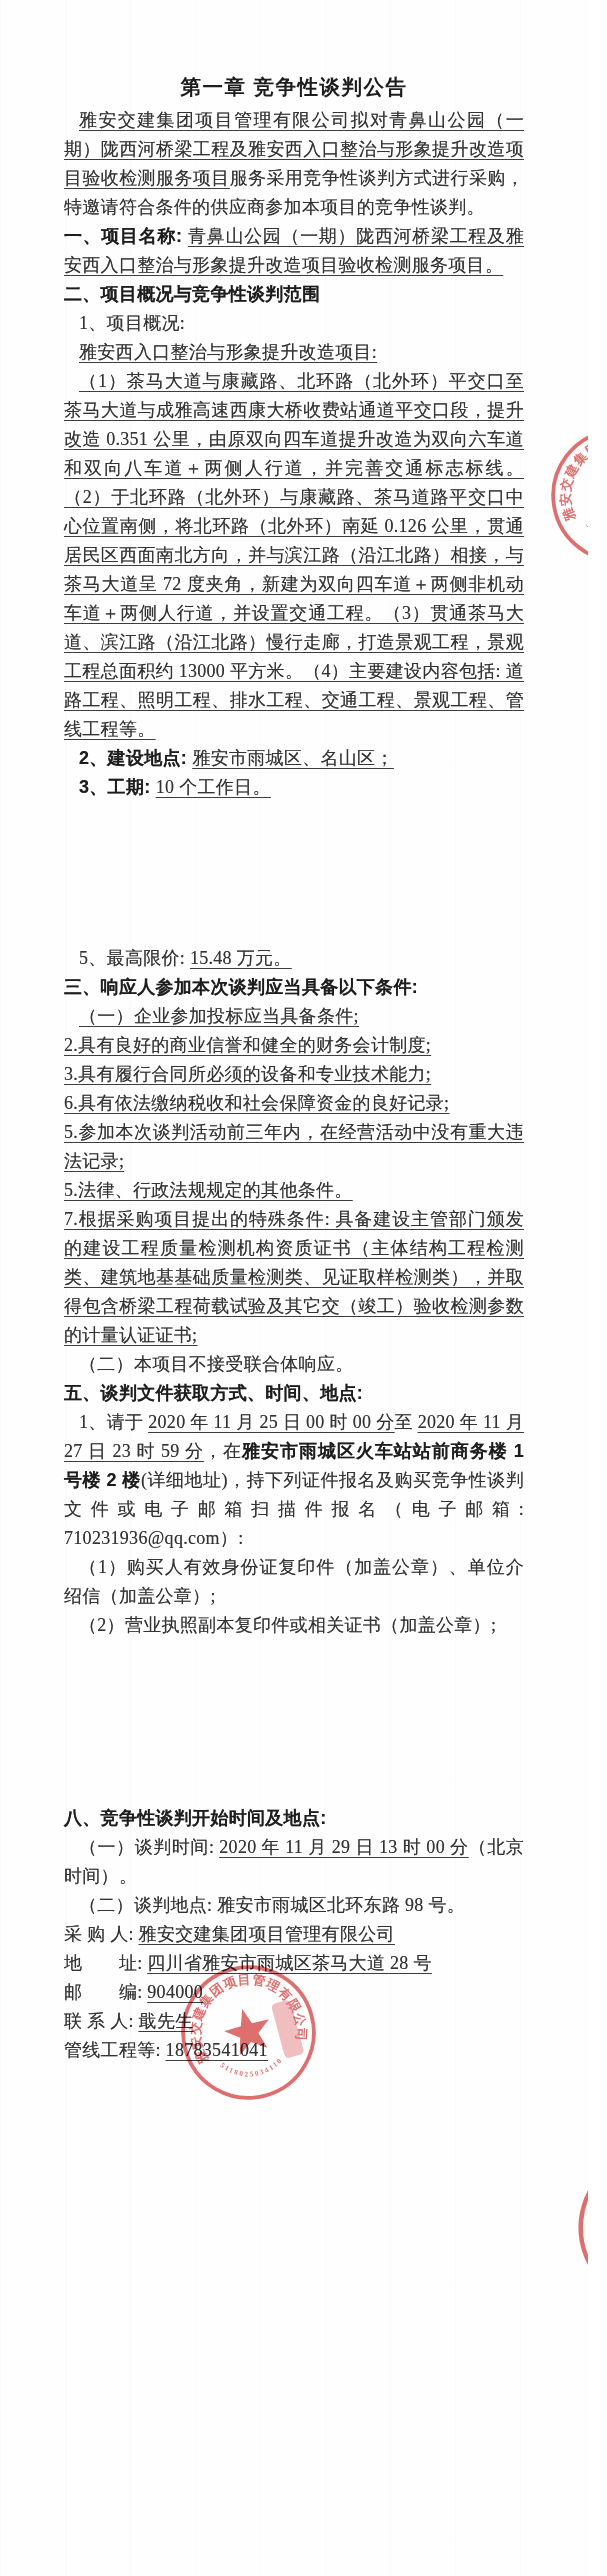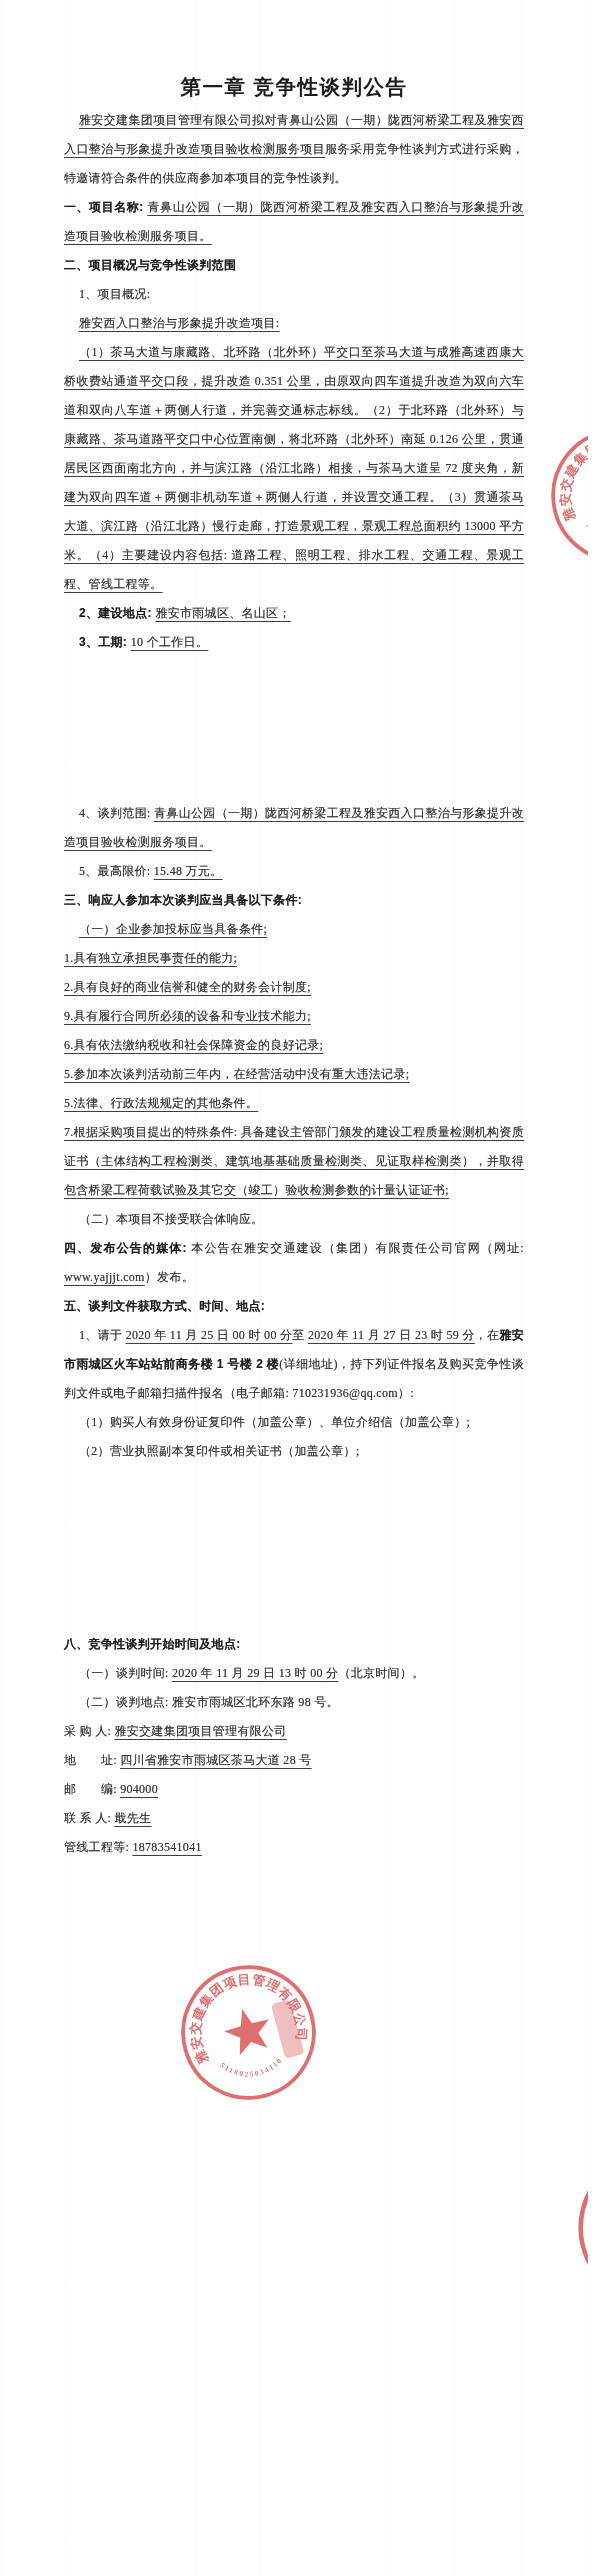--- a/index.html
+++ b/index.html
@@ -26,21 +26,21 @@
     font-weight:bold;
     font-size:20.5px;
     line-height:33px;
     text-align:center;
     color:#1c1c1c;
     letter-spacing:1.5px;
     margin:0 0 3px 0;
   }
   .p{
     margin:0;
-    font-size:12px;
+    font-size:18px;
     line-height:29px;
     text-align:justify;
     letter-spacing:0.3px;
     color:#333;
     text-shadow:0 0 0.4px rgba(40,40,40,0.55);
   }
   .ind{text-indent:15px;}
   .ind2{text-indent:15px;}
   .b{
     font-family:"Liberation Sans","DejaVu Sans",sans-serif;
@@ -85,39 +85,36 @@
     <p class="p ind"><span class="u">雅安西入口整治与形象提升改造项目:</span></p>
 
     <p class="p ind"><span class="u">（1）茶马大道与康藏路、北环路（北外环）平交口至茶马大道与成雅高速西康大桥收费站通道平交口段，提升改造 0.351 公里，由原双向四车道提升改造为双向六车道和双向八车道＋两侧人行道，并完善交通标志标线。（2）于北环路（北外环）与康藏路、茶马道路平交口中心位置南侧，将北环路（北外环）南延 0.126 公里，贯通居民区西面南北方向，并与滨江路（沿江北路）相接，与茶马大道呈 72 度夹角，新建为双向四车道＋两侧非机动车道＋两侧人行道，并设置交通工程。（3）贯通茶马大道、滨江路（沿江北路）慢行走廊，打造景观工程，景观工程总面积约 13000 平方米。（4）主要建设内容包括: 道路工程、照明工程、排水工程、交通工程、景观工程、管线工程等。</span></p>
 
     <p class="p ind"><span class="b">2、建设地点: </span><span class="u">雅安市雨城区、名山区；</span></p>
 
     <p class="p ind"><span class="b">3、工期: </span><span class="u">10 个工作日。</span></p>
 
     <div class="gap1"></div>
 
-    <p class="p ind"><span>4、谈判范围: </span><span class="u">青鼻山公园（一期）陇西河桥梁工程及雅安西入口整治与形象提升改造项目验收检测服务项目。</span></p>
 
     <p class="p ind"><span>5、最高限价: </span><span class="u">15.48 万元。</span></p>
 
     <p class="p b">三、响应人参加本次谈判应当具备以下条件:</p>
 
     <p class="p ind2"><span class="u">（一）企业参加投标应当具备条件;</span></p>
 
-    <p class="p"><span class="u">1.具有独立承担民事责任的能力;</span></p>
     <p class="p"><span class="u">2.具有良好的商业信誉和健全的财务会计制度;</span></p>
-    <p class="p"><span class="u">9.具有履行合同所必须的设备和专业技术能力;</span></p>
+    <p class="p"><span class="u">3.具有履行合同所必须的设备和专业技术能力;</span></p>
     <p class="p"><span class="u">6.具有依法缴纳税收和社会保障资金的良好记录;</span></p>
     <p class="p"><span class="u">5.参加本次谈判活动前三年内，在经营活动中没有重大违法记录;</span></p>
     <p class="p"><span class="u">5.法律、行政法规规定的其他条件。</span></p>
     <p class="p"><span class="u">7.根据采购项目提出的特殊条件: 具备建设主管部门颁发的建设工程质量检测机构资质证书（主体结构工程检测类、建筑地基基础质量检测类、见证取样检测类），并取得包含桥梁工程荷载试验及其它交（竣工）验收检测参数的计量认证证书;</span></p>
 
     <p class="p ind2">（二）本项目不接受联合体响应。</p>
 
-    <p class="p"><span class="b">四、发布公告的媒体: </span><span>本公告在雅安交通建设（集团）有限责任公司官网（网址: </span><span class="u">www.yajjjt.com</span><span>）发布。</span></p>
 
     <p class="p b">五、谈判文件获取方式、时间、地点:</p>
 
     <p class="p ind"><span>1、请于 </span><span class="u">2020 年 11 月 25 日 00 时 00 分</span><span>至 </span><span class="u">2020 年 11 月 27 日 23 时 59 分</span><span>，在</span><span class="b">雅安市雨城区火车站站前商务楼 1 号楼 2 楼</span><span>(详细地址)，持下列证件报名及购买竞争性谈判文件或电子邮箱扫描件报名（电子邮箱: 710231936@qq.com）:</span></p>
 
     <p class="p ind2">（1）购买人有效身份证复印件（加盖公章）、单位介绍信（加盖公章）;</p>
     <p class="p ind2">（2）营业执照副本复印件或相关证书（加盖公章）;</p>
 
     <div class="gap2"></div>
 

